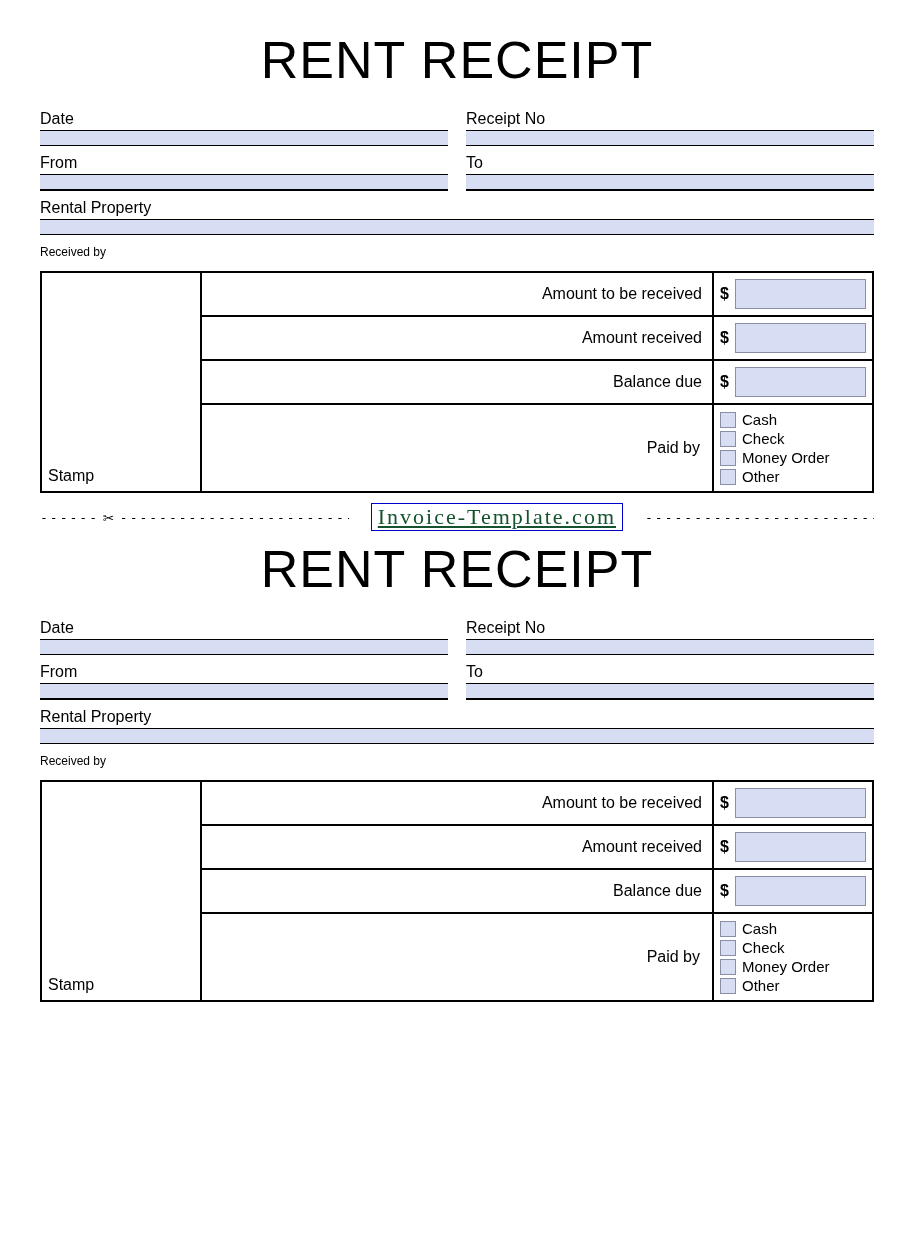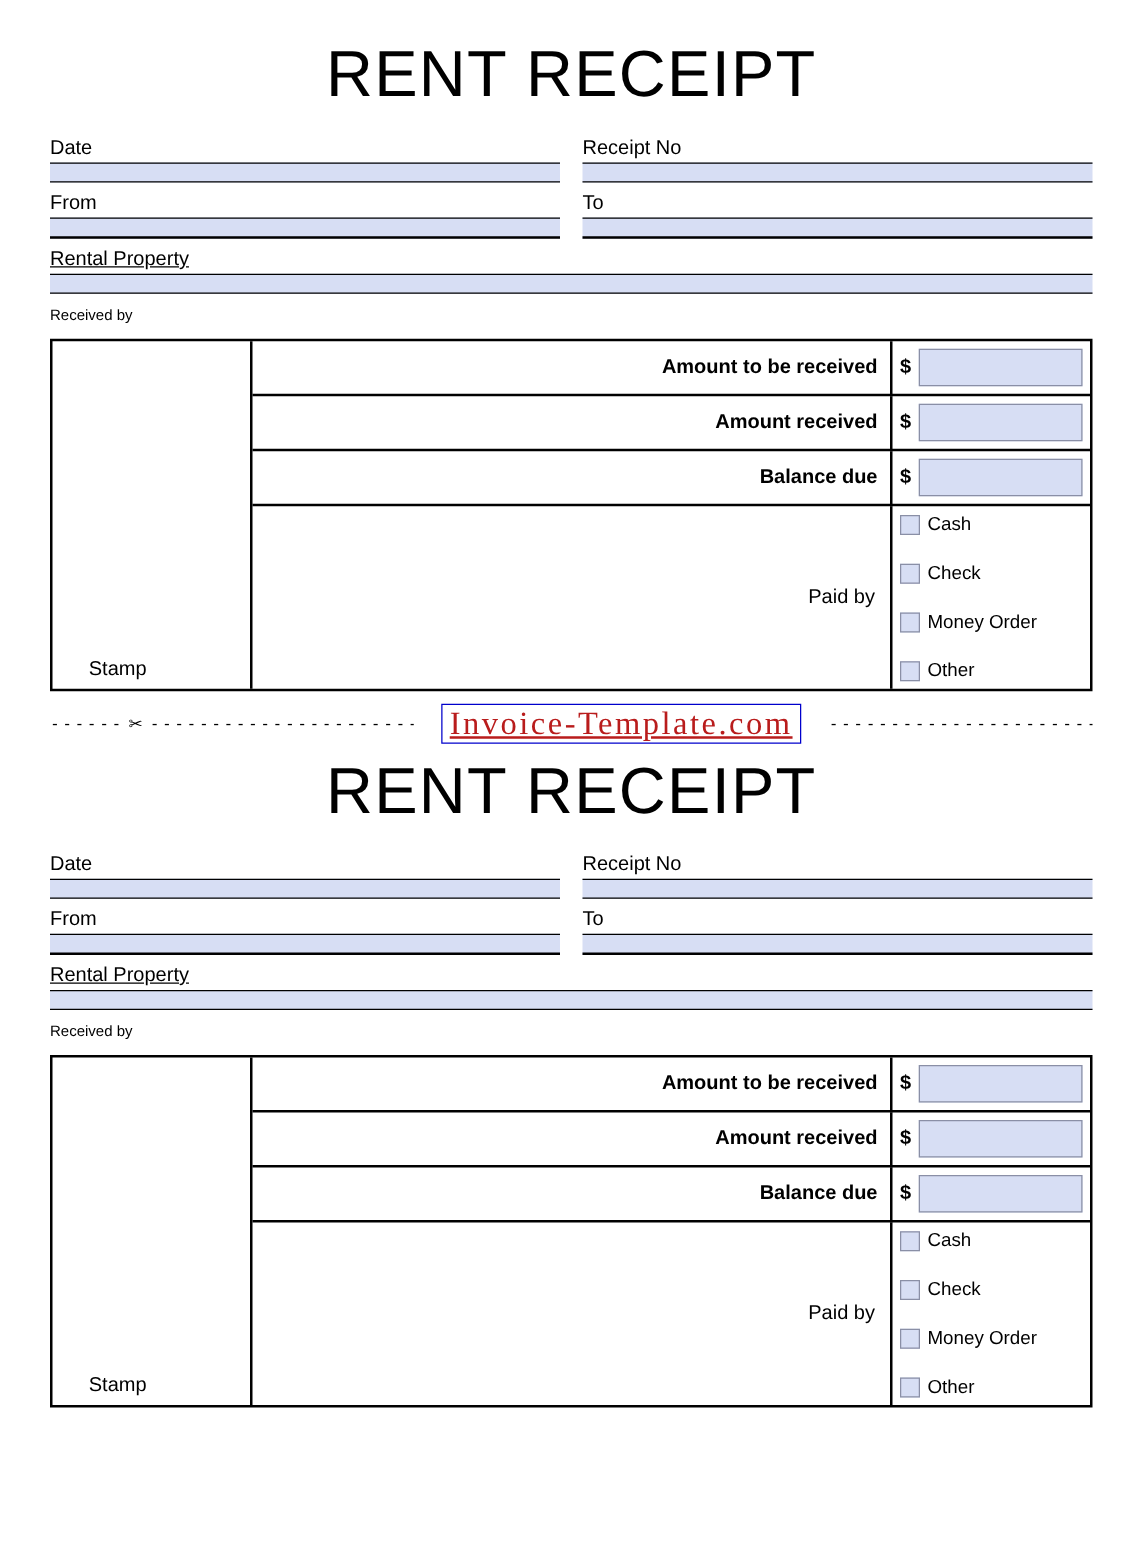--- a/index.html
+++ b/index.html
@@ -23,21 +23,21 @@
   .row {
     display: flex;
     gap: 18px;
     margin-bottom: 8px;
   }
   .field {
     flex: 1;
     display: flex;
     flex-direction: column;
   }
-  .field-full { width: 100%; text-decoration: underline; }
+  .field-full { width: 100%; }
   .label {
     font-size: 16px;
     font-weight: normal;
     padding-bottom: 2px;
   }
   .fill {
     height: 14px;
     background: #d7def4;
     border-top: 1px solid #000;
     border-bottom: 1px solid #000;
@@ -52,28 +52,27 @@
     display: grid;
     grid-template-columns: 160px 1fr 160px;
   }
   .stamp {
     grid-row: 1 / span 4;
     border-right: 2px solid #000;
     display: flex;
     align-items: flex-end;
     padding: 6px;
     font-size: 16px;
-    margin-left: 23px;
   }
   .amt-label {
     border-bottom: 2px solid #000;
     text-align: right;
     padding: 12px 10px;
     font-size: 16px;
-    font-weight: bold;
+    font-weight: normal;
   }
   .amt-val {
     border-bottom: 2px solid #000;
     border-left: 2px solid #000;
     padding: 2px 6px;
     display: flex;
     align-items: center;
     gap: 6px;
     font-size: 16px;
     font-weight: bold;
@@ -90,21 +89,21 @@
     font-size: 16px;
     display: flex;
     align-items: center;
     justify-content: flex-end;
   }
   .paid-opts {
     border-left: 2px solid #000;
     padding: 6px;
     display: flex;
     flex-direction: column;
-    gap: 22px;
+    gap: 2px;
     font-size: 15px;
   }
   .opt { display: flex; align-items: center; gap: 6px; }
   .cb {
     width: 14px;
     height: 14px;
     background: #d7def4;
     border: 1px solid #8a8fa6;
     display: inline-block;
   }
@@ -112,24 +111,24 @@
     display: flex;
     align-items: center;
     justify-content: center;
     margin: 6px 0 8px 0;
     position: relative;
     font-family: monospace;
     letter-spacing: 2px;
   }
   .scissor { font-size: 18px; padding: 0 4px; }
   .link {
-    color: #b91c1c;
+    color: #14532d;
     text-decoration: underline;
     font-family: "Times New Roman", serif;
-    font-size: 26px;
+    font-size: 22px;
     border: 1px solid #0000cc;
     padding: 0 6px;
     margin: 0 22px;
     background: #fff;
   }
 </style>
 </head>
 <body>
 
 <div class="receipt">

